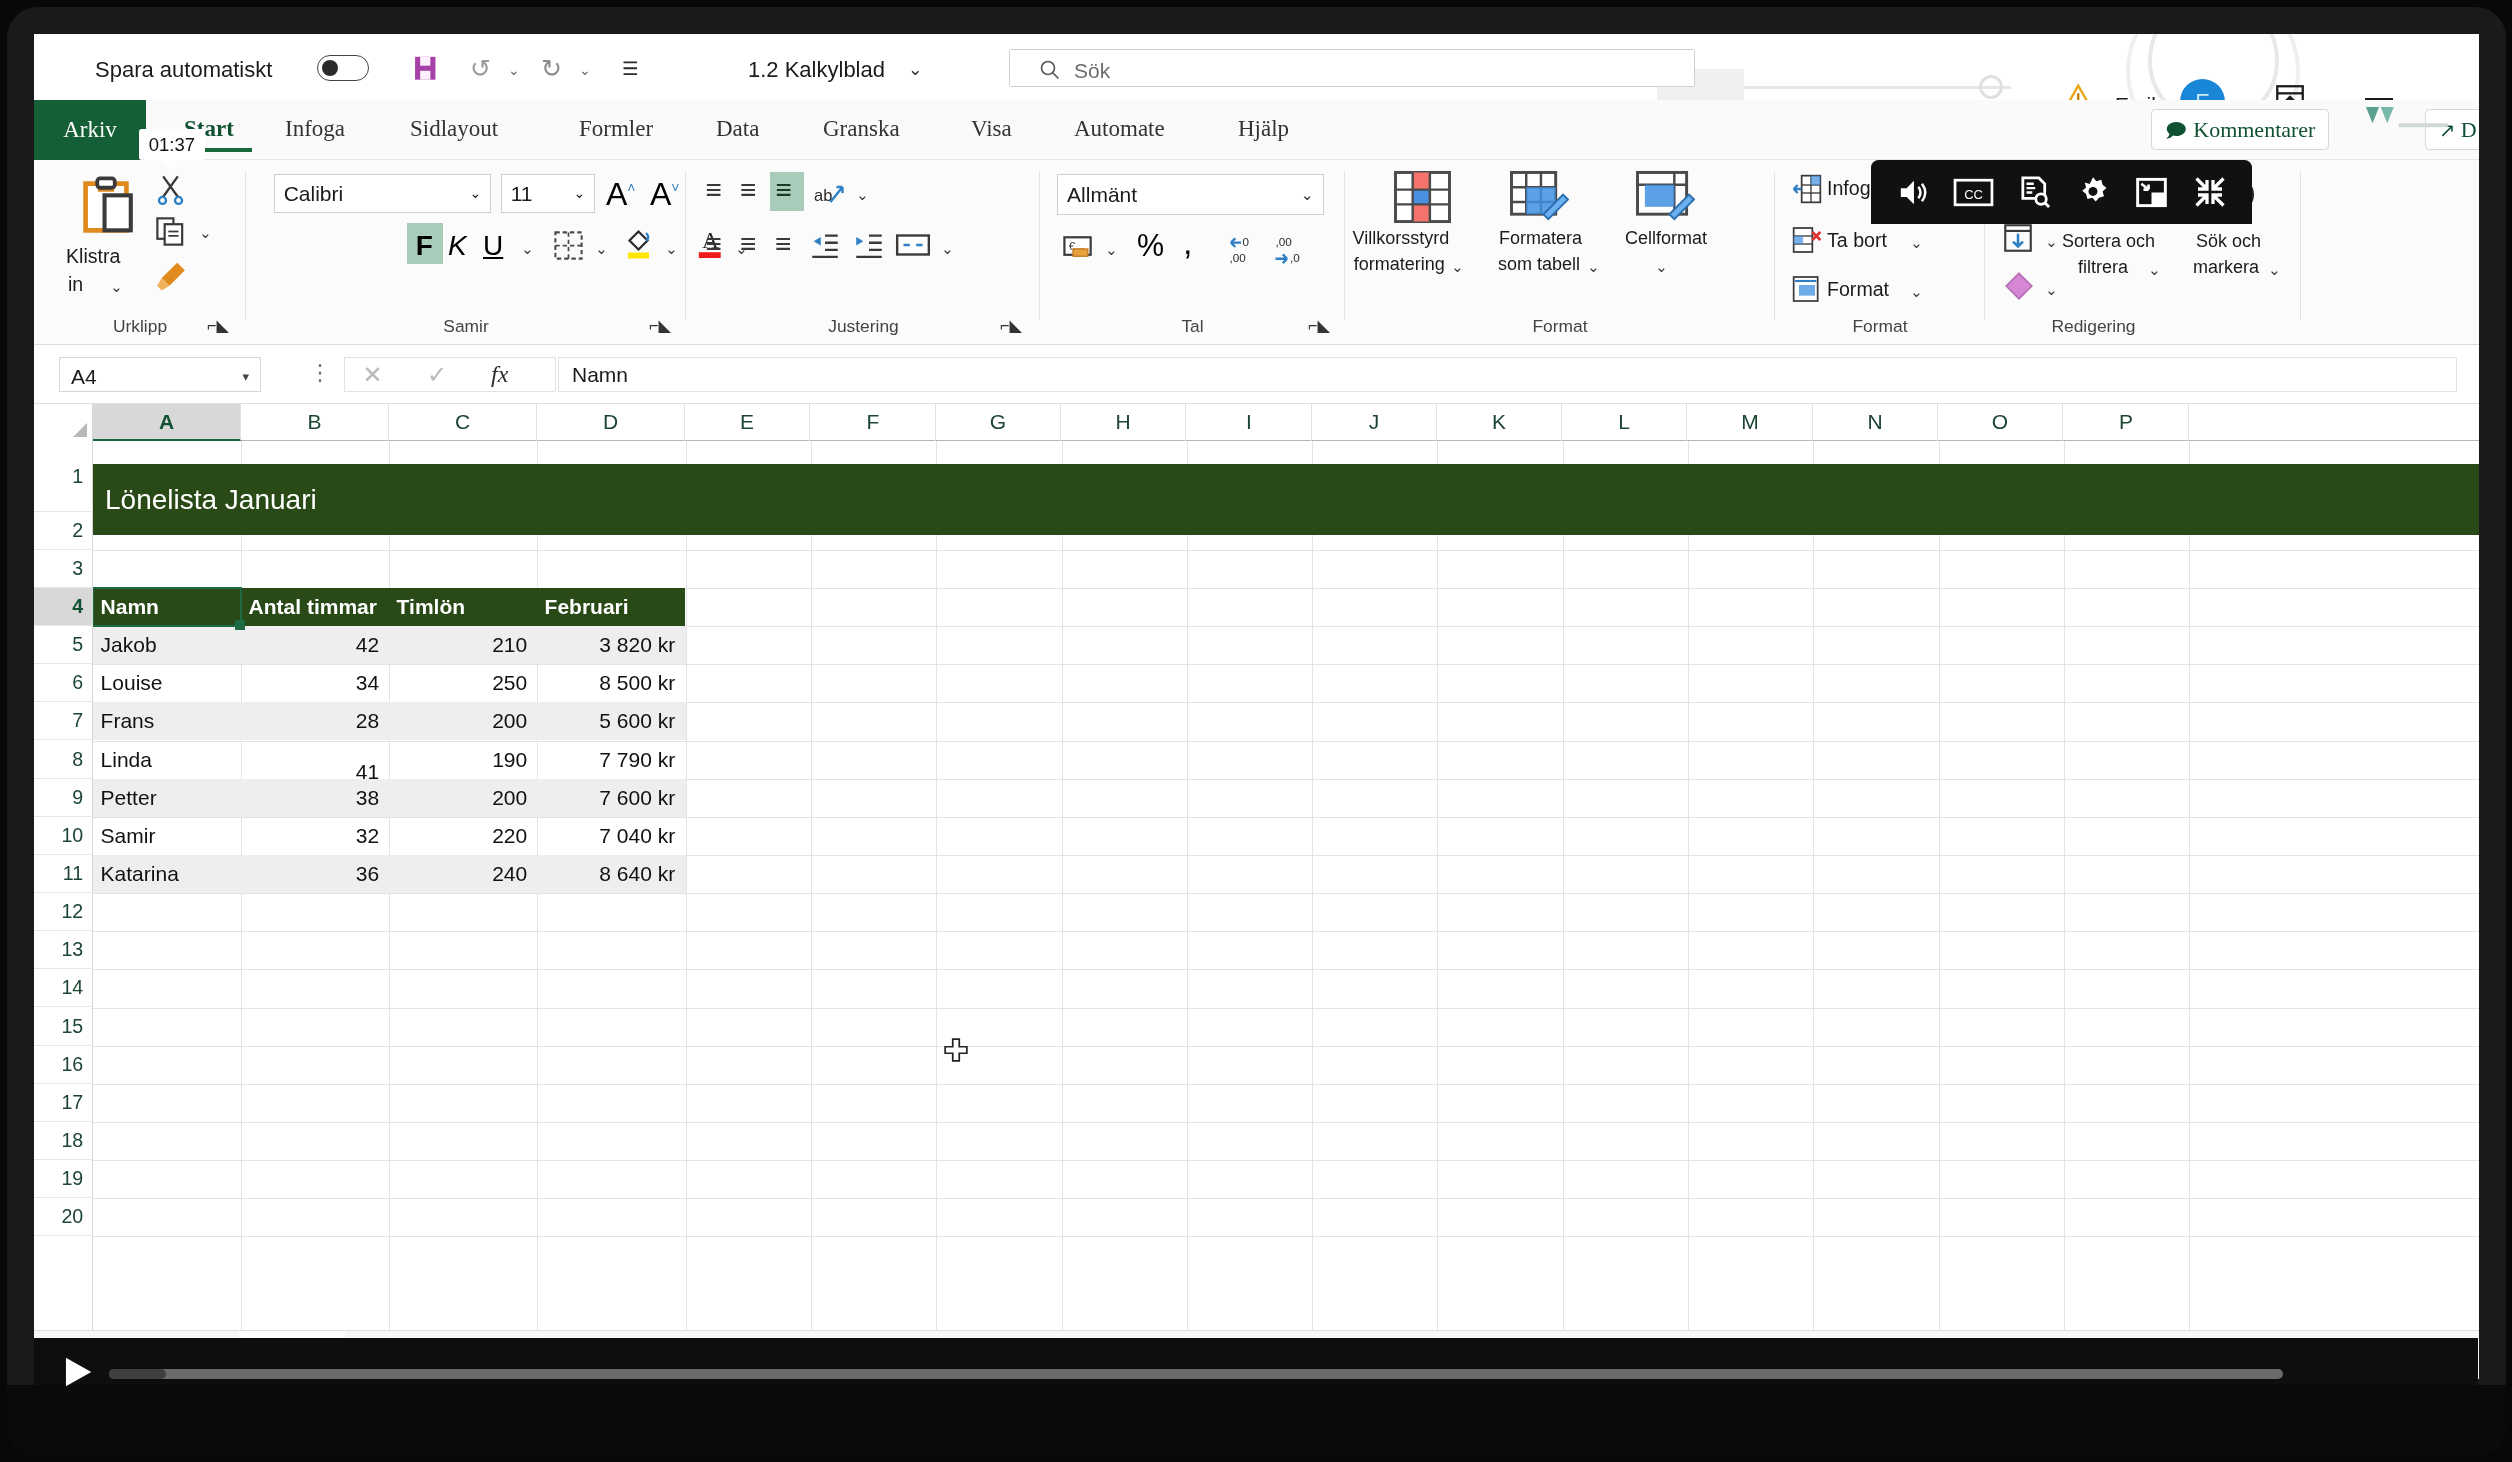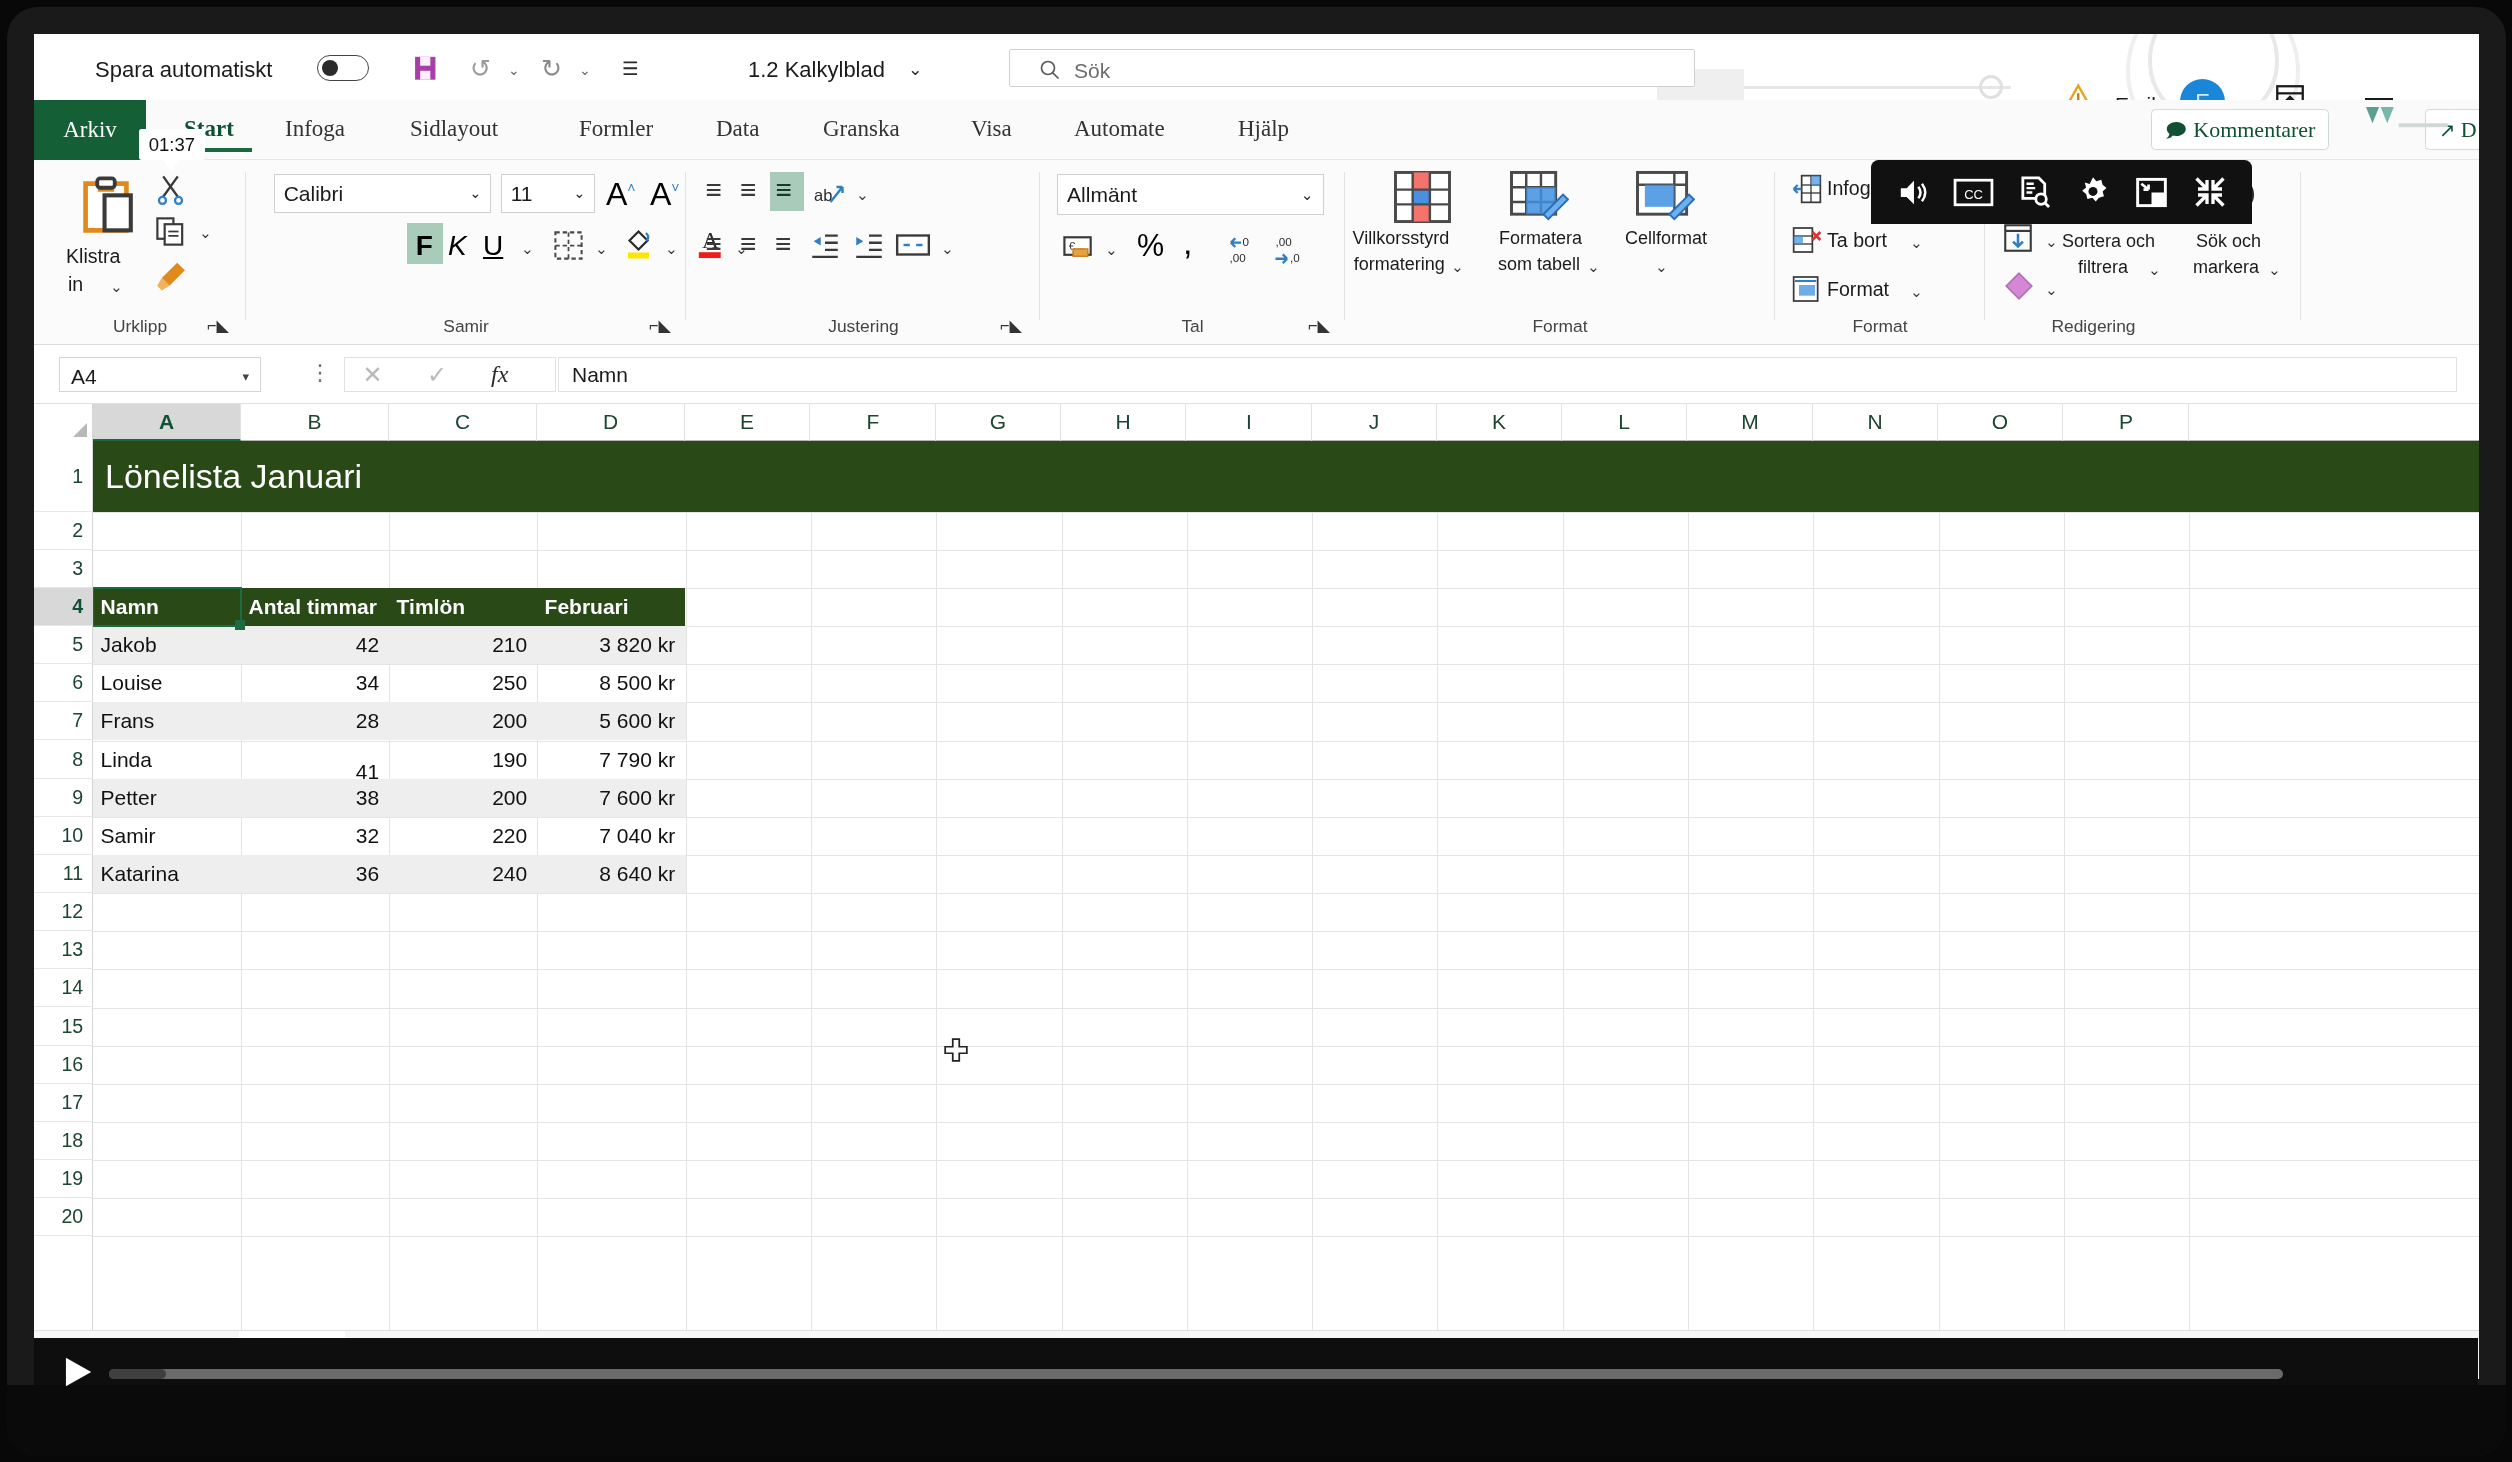--- a/index.html
+++ b/index.html
@@ -126,22 +126,22 @@
     position:absolute; left:0; width:59px; height:38px; text-align:right; padding-right:9.8px;
     font-size:19.6px; color:#1c4532; line-height:37px; border-bottom:0.5px solid #e6e6e6;
   }
   .rh.sel { background:#d8d8d8; color:#0f5132; font-weight:bold; }
 
   #cells { position:absolute; left:59px; top:37px; right:0; bottom:0; overflow:hidden; }
   .gline-v { position:absolute; top:0; bottom:0; width:0.5px; background:#e4e4e4; }
   .gline-h { position:absolute; left:0; right:0; height:0.5px; background:#e4e4e4; }
 
   .banner {
-    position:absolute; background:#294a17; color:#fff; font-size:34px;
-    padding-left:12px; display:flex; align-items:center;
+    position:absolute; background:#294a17; color:#fff; font-size:28px;
+    padding-left:12px; display:flex; align-items:center;margin-top:23px;
   }
   .hdrcell {
     position:absolute; background:#294a17; color:#fff; font-size:21px; font-weight:bold;
     display:flex; align-items:center; padding-left:7.6px;
   }
   .dcell { position:absolute; font-size:21px; color:#111; display:flex; align-items:center; }
   .dcell.num { justify-content:flex-end; padding-right:9.8px; }
   .dcell.txt { padding-left:7.6px; }
   .band { position:absolute; background:#eeeeee; }
   .selbox { position:absolute; border:2.2px solid #1d6b45; }

